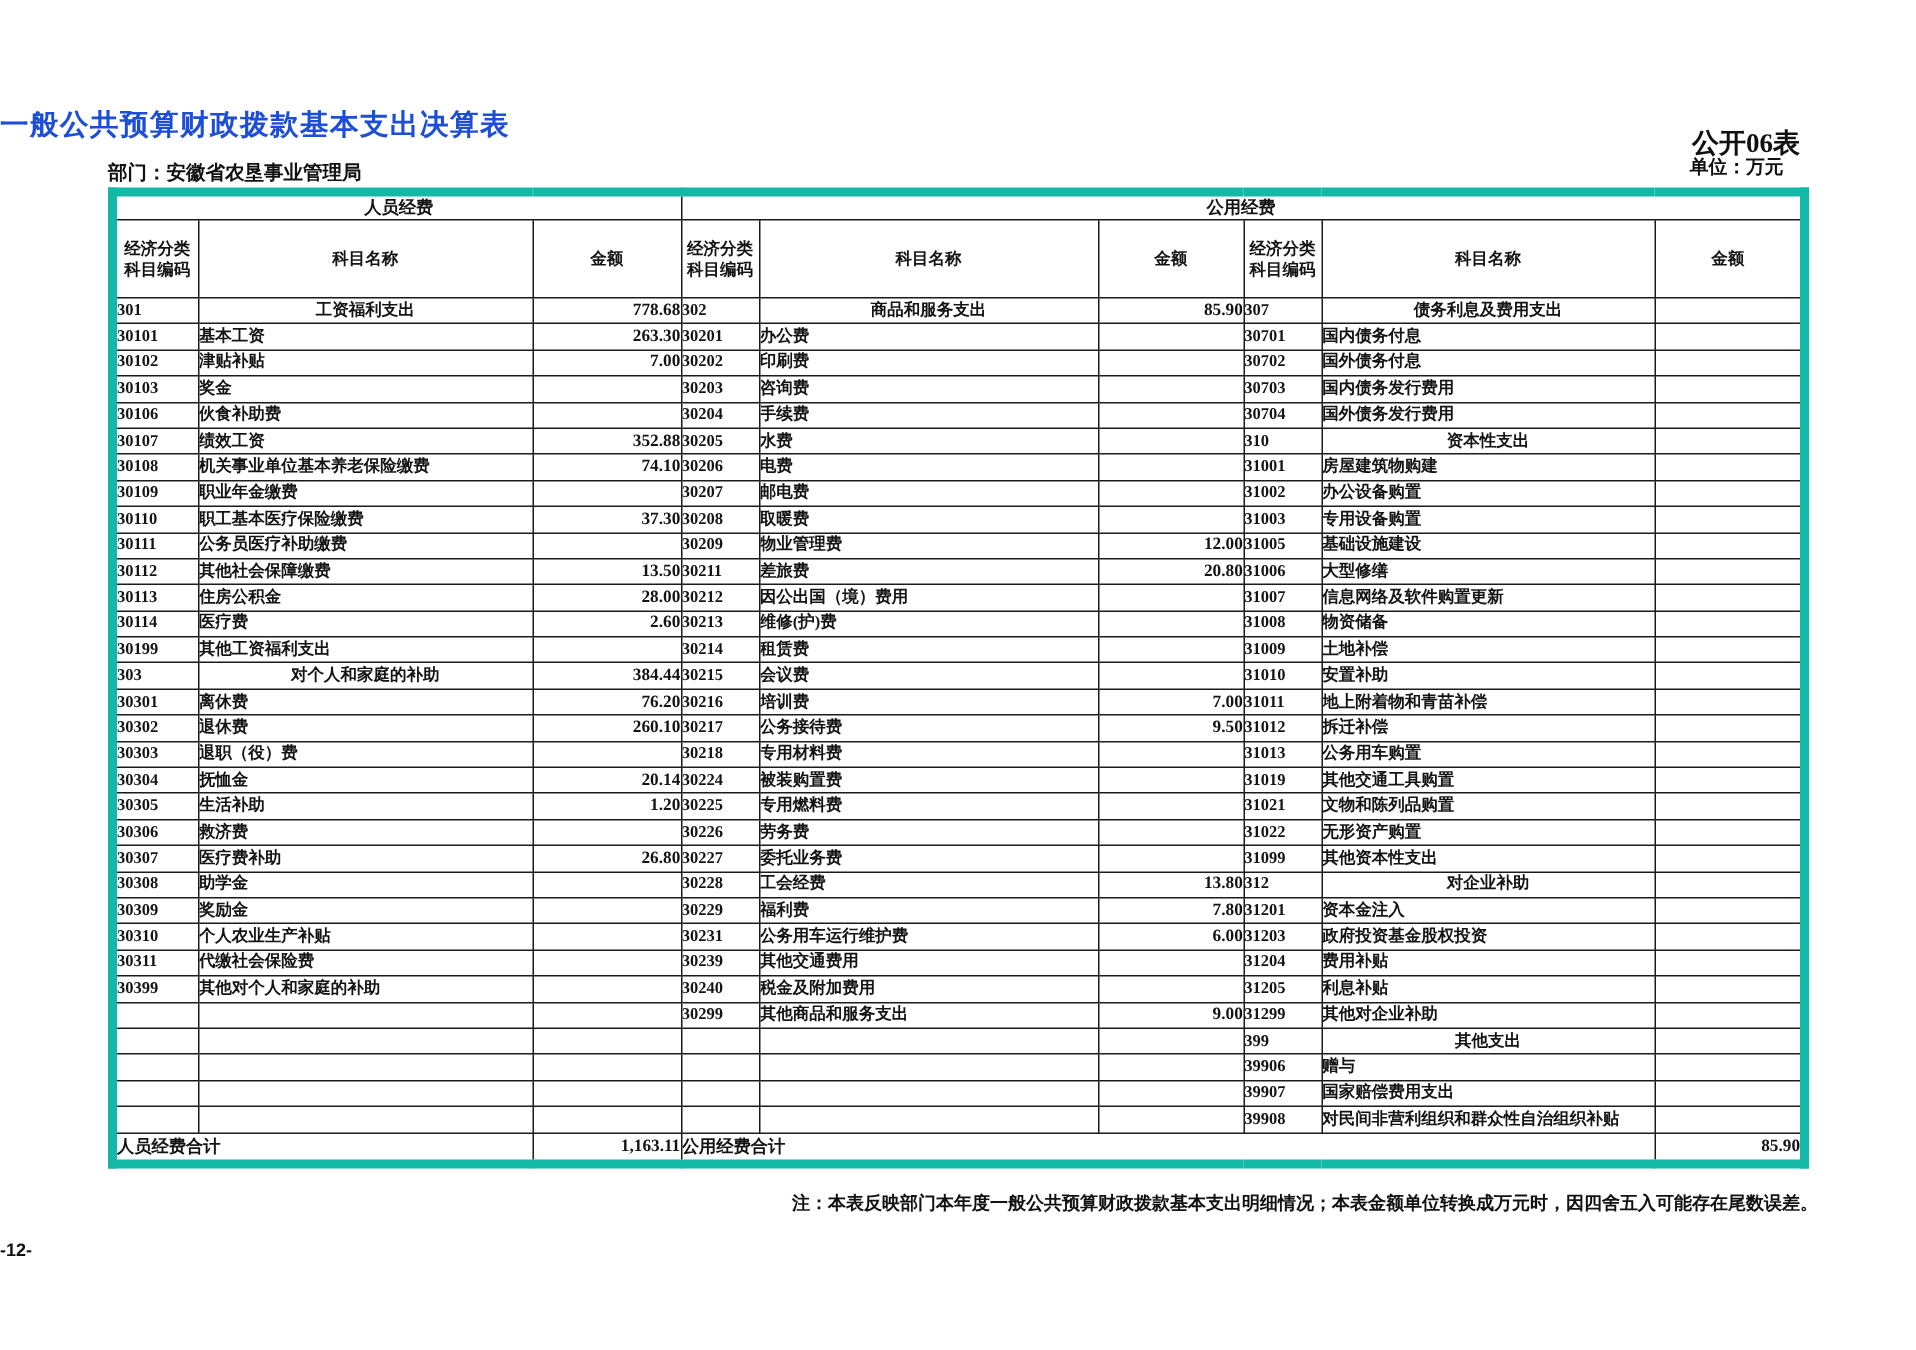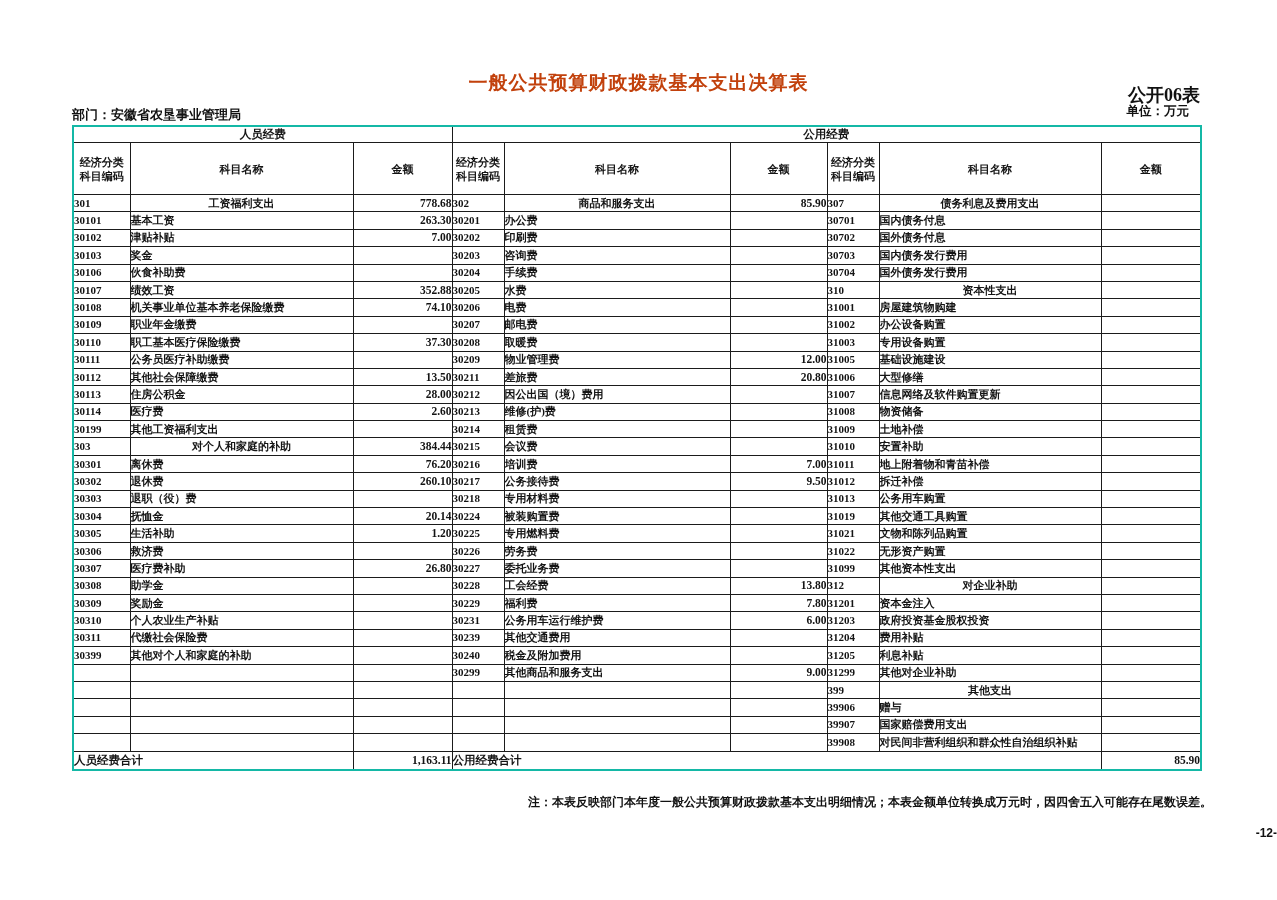--- a/index.html
+++ b/index.html
@@ -1,55 +1,55 @@
 <!DOCTYPE html>
 <html><head>
 <meta charset="utf-8">
 <style>
   html,body{margin:0;padding:0;background:#ffffff;}
   .page{
     position:relative;width:1277px;height:900px;background:#fff;overflow:hidden;
     font-family:"Liberation Serif","DejaVu Serif",serif;color:#111;
   }
   .doc-title{
-    position:absolute;top:70px;left:0;width:1277px;text-align:center;
+    position:absolute;top:70px;left:0;width:1277px;text-align:left;
     font-family:Liberation Sans, sans-serif;
-    font-size:19px;font-weight:bold;letter-spacing:1px;color:#c2410c;
+    font-size:19px;font-weight:bold;letter-spacing:1px;color:#1d4ed8;
   }
   .form-code{position:absolute;top:83px;right:77px;font-size:18px;font-weight:600;}
   .unit-label{position:absolute;top:103px;right:88px;font-size:12.5px;font-weight:600;}
   .department{position:absolute;top:106px;left:72px;font-size:13px;font-weight:700;}
   table.budget{
     position:absolute;top:125px;left:72px;width:1128px;
     border-collapse:collapse;table-layout:fixed;
     font-size:11px;
   }
   table.budget th, table.budget td{
     border:1px solid #1b1b1b;padding:0;overflow:hidden;white-space:nowrap;
     font-weight:600;color:#141414;
   }
-  table.budget{border:2px solid #14b8a6;}
+  table.budget{border:6px solid #14b8a6;}
   tr.band-row th{height:15px;font-size:11.5px;font-weight:700;text-align:center;}
   tr.header-row th{
     height:51px;font-size:11px;font-weight:700;text-align:center;
     white-space:pre-line;line-height:14px;
   }
   tr.data-row td{height:16.4px;line-height:15px;}
   td.code{text-align:left;padding-left:3px;}
   td.name-top{text-align:center;padding-left:3px;}
   td.name-sub{text-align:left;padding-left:27px;}
   td.amt{text-align:right;padding-right:3px;font-size:11.5px;}
   tr.total-row td{height:17px;font-weight:700;}
   td.total-label{text-align:left;font-size:11.5px;}
   .note{
     position:absolute;top:794px;left:72px;width:1140px;
     font-size:12px;font-weight:700;white-space:nowrap;letter-spacing:0px;text-align:right;
   }
   .page-num{
-    position:absolute;top:826px;left:0;width:1277px;text-align:right;
+    position:absolute;top:826px;left:0;width:1277px;text-align:left;
     font-family:"Liberation Sans","DejaVu Sans",sans-serif;
     font-size:12px;font-weight:700;
   }
 </style>
 </head>
 <body>
 
 <div class="page">
 
   <div class="doc-title">一般公共预算财政拨款基本支出决算表</div>

